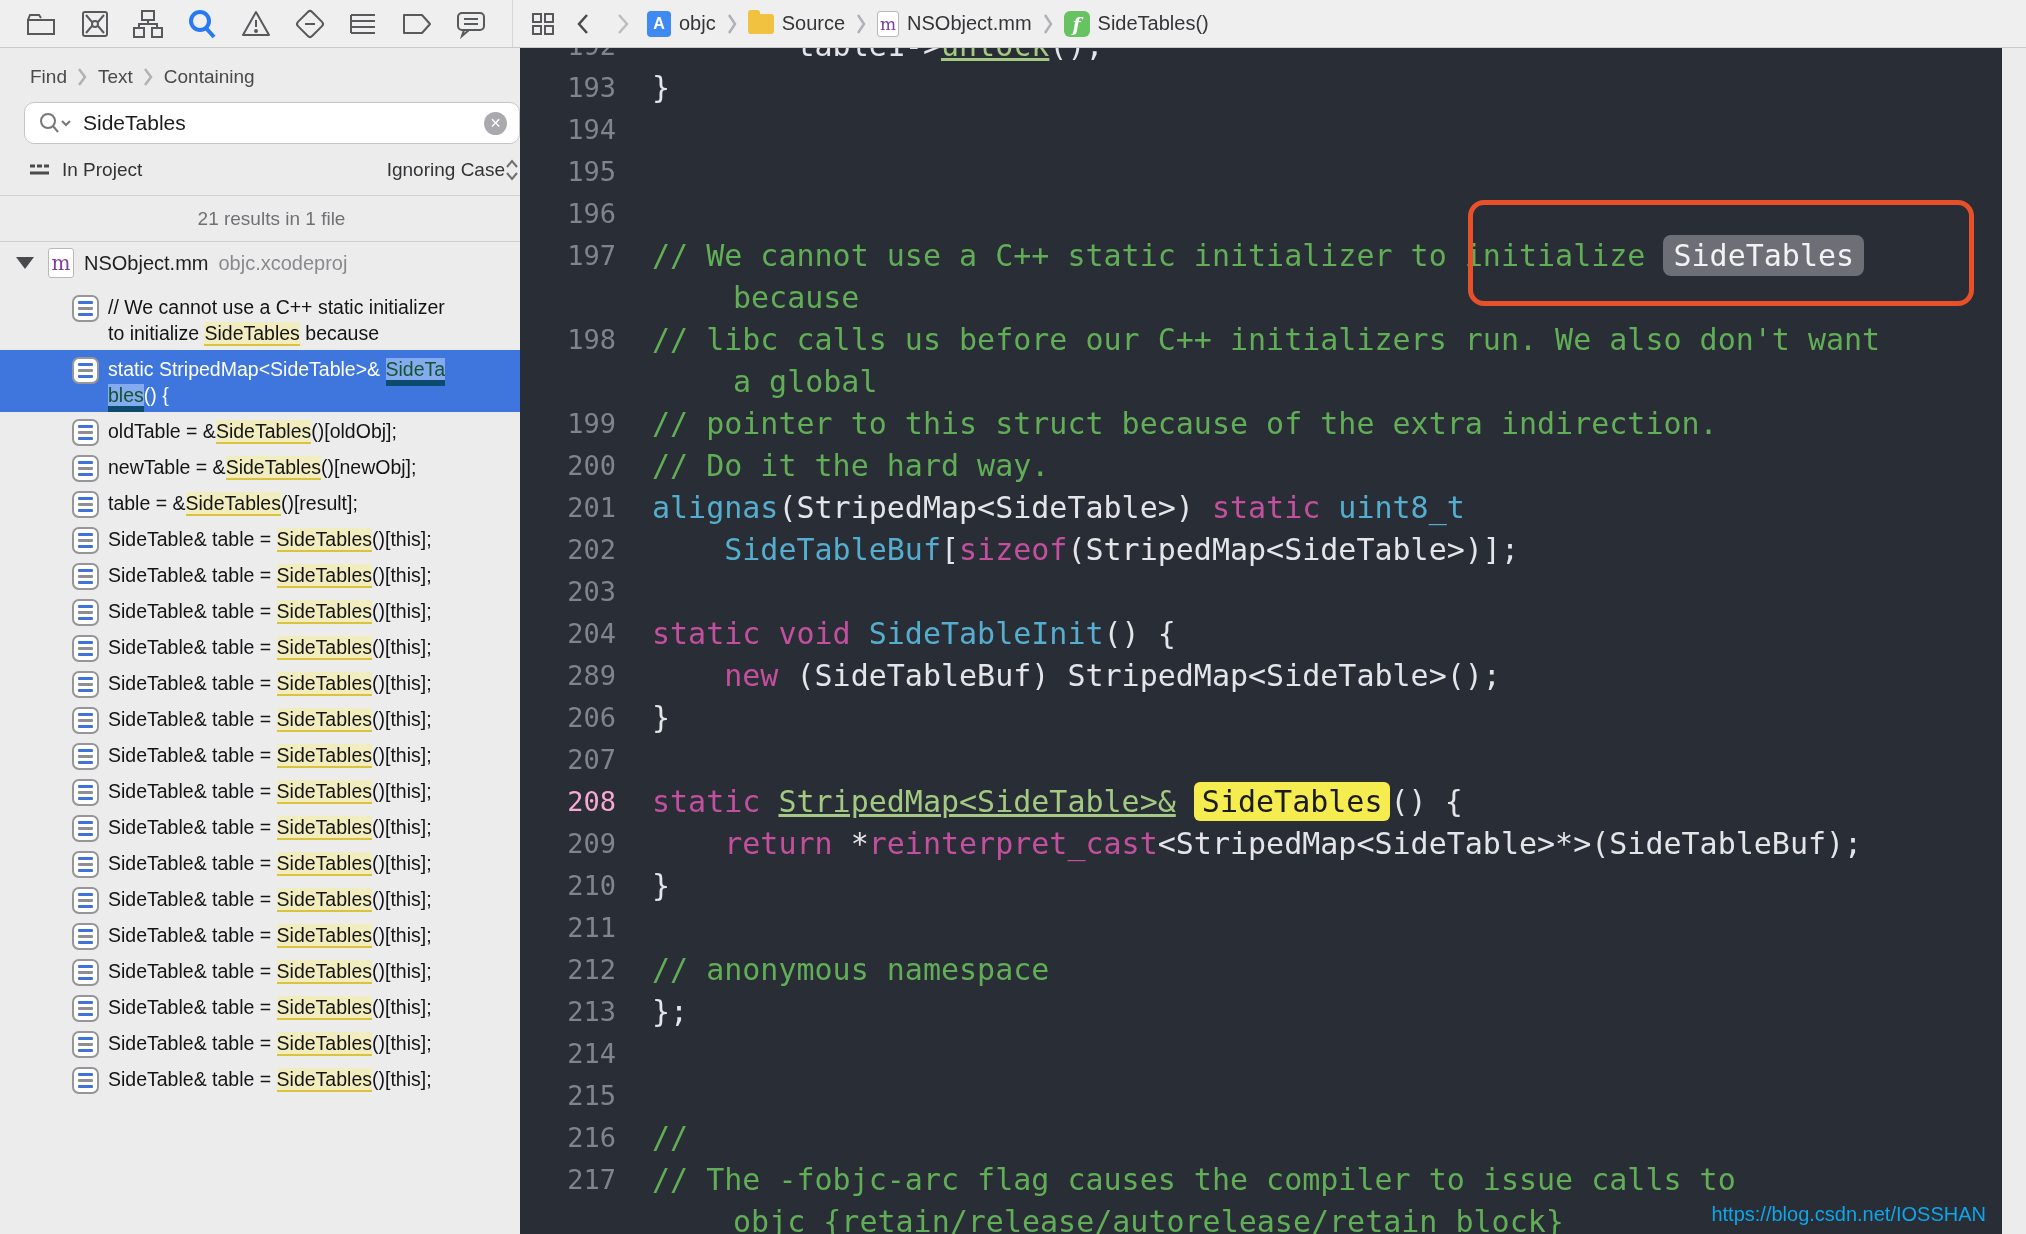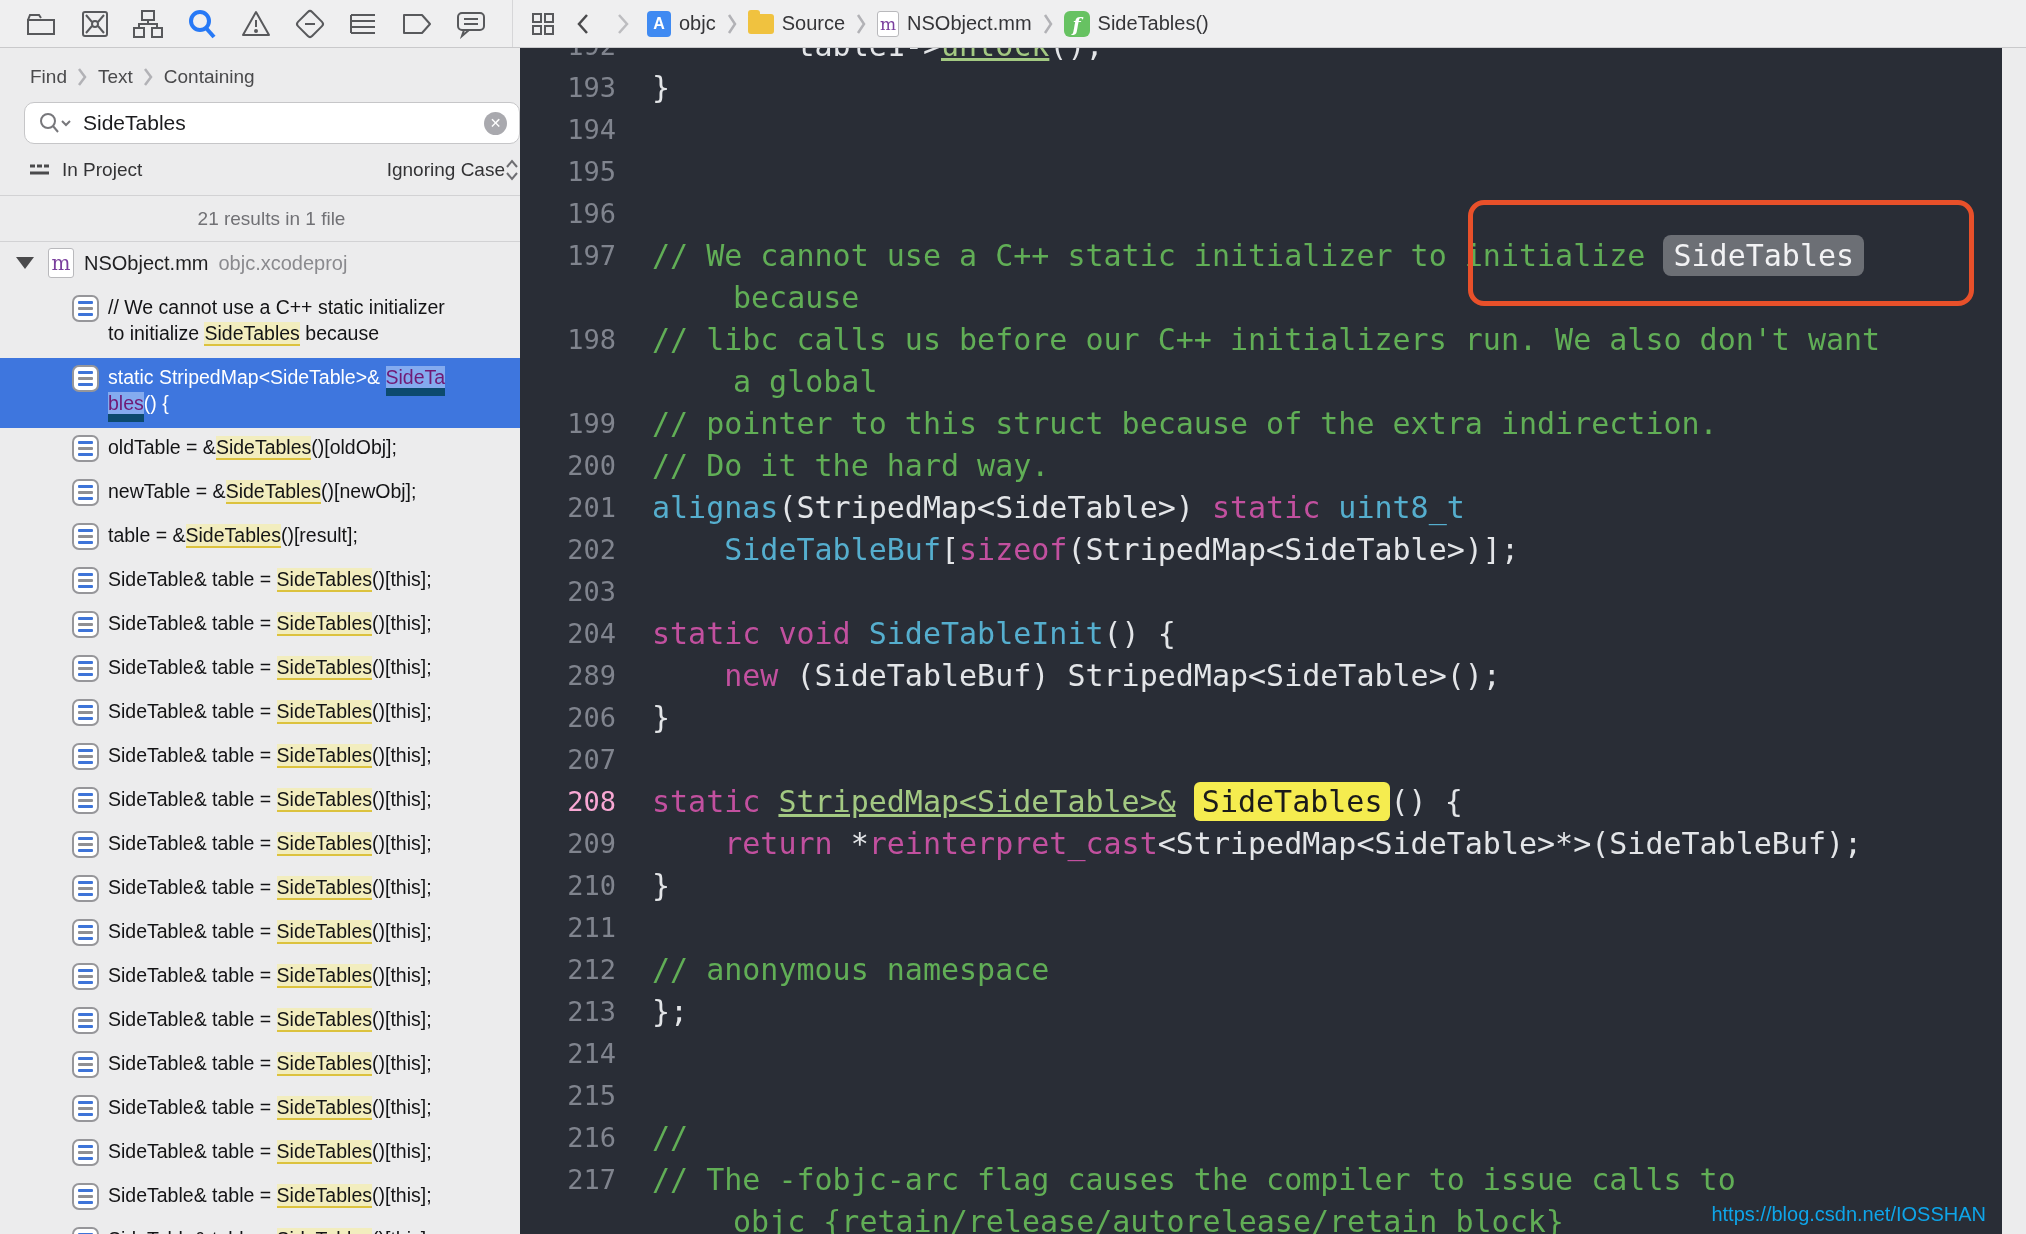--- a/index.html
+++ b/index.html
@@ -52,32 +52,32 @@
   .optleft { display:flex; align-items:center; gap:10px; }
   .optright { display:flex; align-items:center; gap:0; }
   .hairline { height:1px; background:#D2D2D4; margin-top:13px; }
   .summary { text-align:center; font-size:19px; color:#717175; padding:12px 0 11px 0; }
   .filerow { display:flex; align-items:center; gap:10px; padding:6px 0 6px 16px; }
   .disclosure { width:0; height:0; border-left:9px solid transparent; border-right:9px solid transparent;
                 border-top:12px solid #4A4A4C; margin-right:4px; }
   .filerow .fname { font-size:20px; color:#1F1F21; }
   .filerow .fproj { font-size:20px; color:#8A8A8E; }
   .results { margin-top:4px; }
-  .resrow { position:relative; padding:6px 10px 12px 108px; font-size:19.5px; line-height:26px;
+  .resrow { position:relative; padding:6px 10px 4px 108px; font-size:19.5px; line-height:26px;
             color:#141416; cursor:default; }
   .resrow.sel { background:#3E76DE; color:#fff; }
   .resicon { position:absolute; left:72px; top:7px; width:27px; height:27px; background:#fff;
              border:2px solid #96969A; border-radius:7px; display:flex; flex-direction:column;
              justify-content:center; gap:3px; align-items:center; }
   .resicon i { display:block; width:15px; height:3px; border-radius:1px; }
   .resicon i:nth-child(1){ background:#3E74D8; }
   .resicon i:nth-child(2){ background:#8F8F93; }
   .resicon i:nth-child(3){ background:#3E74D8; }
   .hl-y { background:#F2EDBE; border-bottom:2px solid #DCC23E; }
-  .hl-s { background:#84ABEF; border-bottom:8px solid #0c4a6e; color:#701a75; }
+  .hl-s { background:#84ABEF; border-bottom:6px solid #0c4a6e; color:#14532d; }
 
   
   .editor { position:absolute; left:520px; top:48px; width:1482px; height:1186px;
             background:#292D36; overflow:hidden; }
   .codeflow { position:absolute; left:0; top:-23px; width:100%; }
   .code-row { display:flex; height:42px; font-family:"DejaVu Sans Mono", monospace;
               font-size:30px; line-height:42px; white-space:pre; }
   .gutter { width:96px; text-align:right; font-size:27px; color:#80848E; flex:none; }
   .code-row.cur .gutter { color:#f9a8d4; }
   .codetext { margin-left:36px; }

